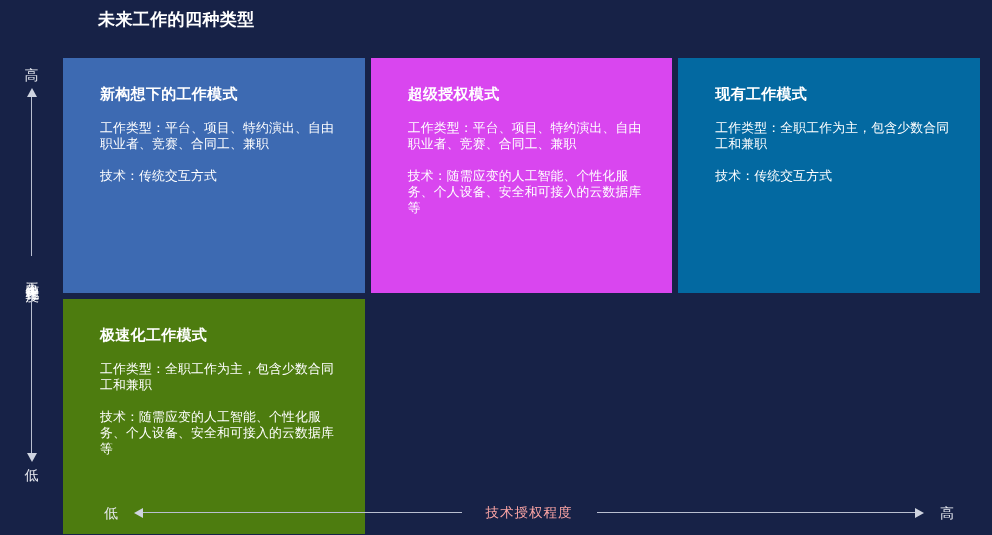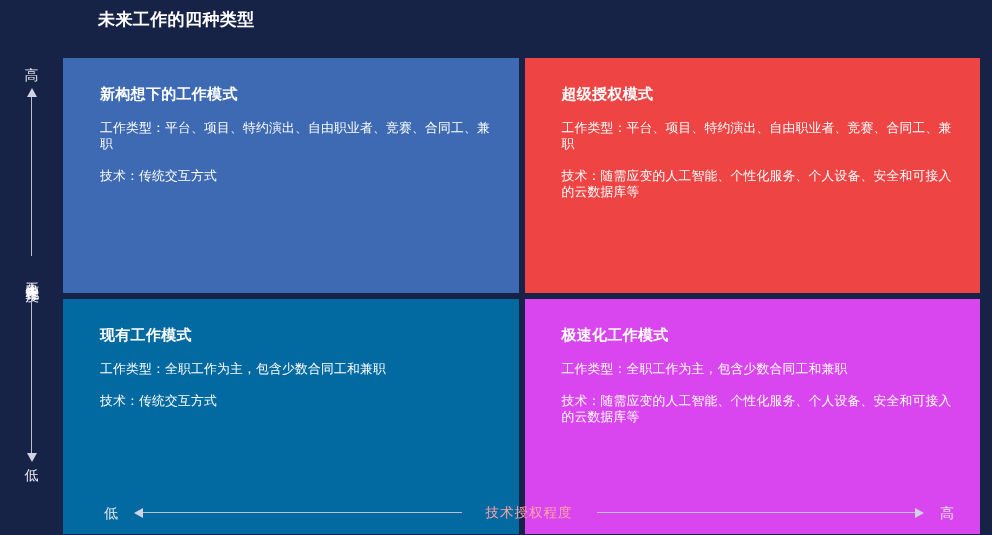--- a/index.html
+++ b/index.html
@@ -30,21 +30,21 @@
   }
 
   
   #matrix {
     position: absolute;
     left: 63px;
     top: 58px;
     width: 917px;
     height: 476px;
     display: grid;
-    grid-template-columns: 1fr 1fr;
+    grid-template-columns: 1fr 1fr 1fr;
     grid-template-rows: 1fr 1fr;
     column-gap: 6px;
     row-gap: 6px;
   }
   .cell {
     position: relative;
     padding: 26px 28px 20px 37px;
     box-sizing: border-box;
     color: #ffffff;
   }
@@ -212,33 +212,33 @@
   </div>
 
   <div id="matrix">
 
     <div class="cell" style="background: rgb(61, 106, 178);">
       <div class="cell-title">新构想下的工作模式</div>
       <div class="cell-line">工作类型：平台、项目、特约演出、自由职业者、竞赛、合同工、兼职</div>
       <div class="cell-line">技术：传统交互方式</div>
     </div>
 
-    <div class="cell" style="background: #ef4444;">
+    <div class="cell" style="background: #d946ef;">
       <div class="cell-title">超级授权模式</div>
       <div class="cell-line">工作类型：平台、项目、特约演出、自由职业者、竞赛、合同工、兼职</div>
       <div class="cell-line">技术：随需应变的人工智能、个性化服务、个人设备、安全和可接入的云数据库等</div>
     </div>
 
     <div class="cell" style="background: #0369a1;">
       <div class="cell-title">现有工作模式</div>
       <div class="cell-line">工作类型：全职工作为主，包含少数合同工和兼职</div>
       <div class="cell-line">技术：传统交互方式</div>
     </div>
 
-    <div class="cell" style="background: #d946ef;">
+    <div class="cell" style="background: #4d7c0f;">
       <div class="cell-title">极速化工作模式</div>
       <div class="cell-line">工作类型：全职工作为主，包含少数合同工和兼职</div>
       <div class="cell-line">技术：随需应变的人工智能、个性化服务、个人设备、安全和可接入的云数据库等</div>
     </div>
 
   </div>
 
   <div id="x-axis">
     <div id="x-axis-low">低</div>
     <div class="x-arrow-left"></div>

